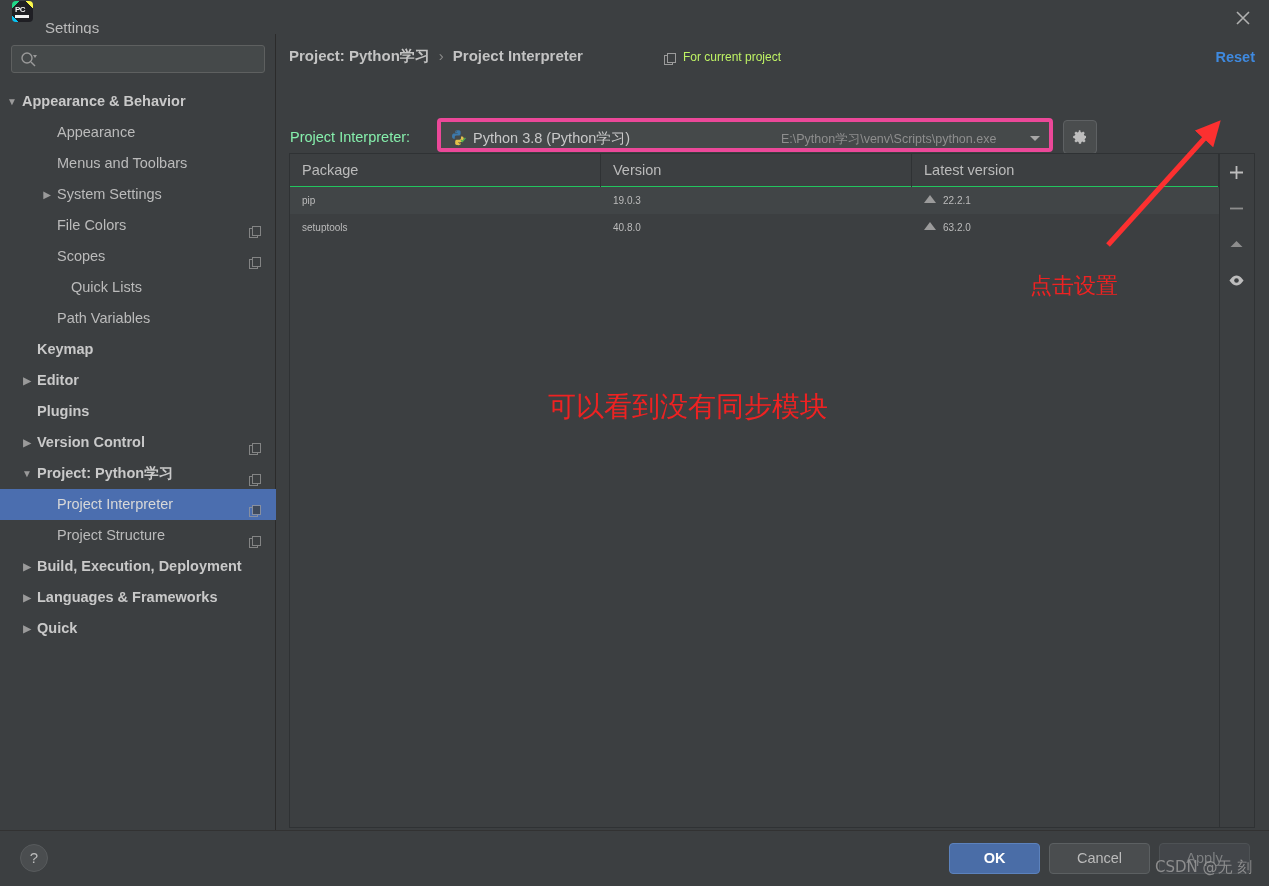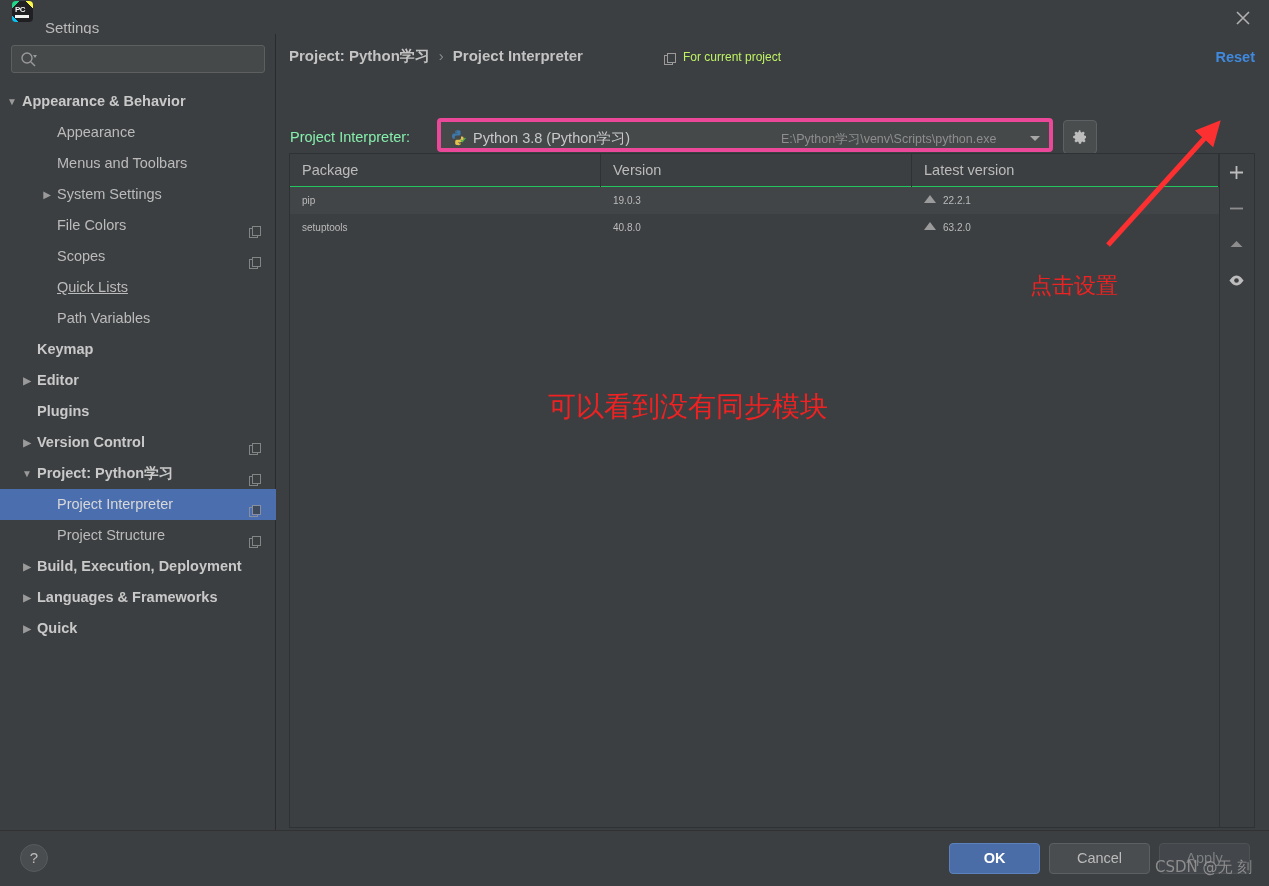--- a/index.html
+++ b/index.html
@@ -312,21 +312,21 @@
             </svg></div>
         </div>
         <div class="tnode">
           <div class="tlabel" style="left: 57px;">Scopes</div>
           <div class="copyicon"><svg viewBox="0 0 13 13">
               <rect x="0.5" y="2.5" width="8" height="9" stroke="#9b9b9b" stroke-width="1" fill="none"></rect>
               <rect x="3.5" y="0.5" width="8" height="9" stroke="#9b9b9b" stroke-width="1" fill="#3c3f41"></rect>
             </svg></div>
         </div>
         <div class="tnode">
-          <div class="tlabel" style="left: 57px; text-decoration: underline;">Quick Lists</div>
+          <div class="tlabel" style="left: 71px;">Quick Lists</div>
         </div>
         <div class="tnode">
           <div class="tlabel" style="left: 57px;">Path Variables</div>
         </div>
         <div class="tnode bold">
           <div class="tlabel" style="left: 37px;">Keymap</div>
         </div>
         <div class="tnode bold">
           <div class="twist" style="left: 20px;">▶</div>
           <div class="tlabel" style="left: 37px;">Editor</div>

